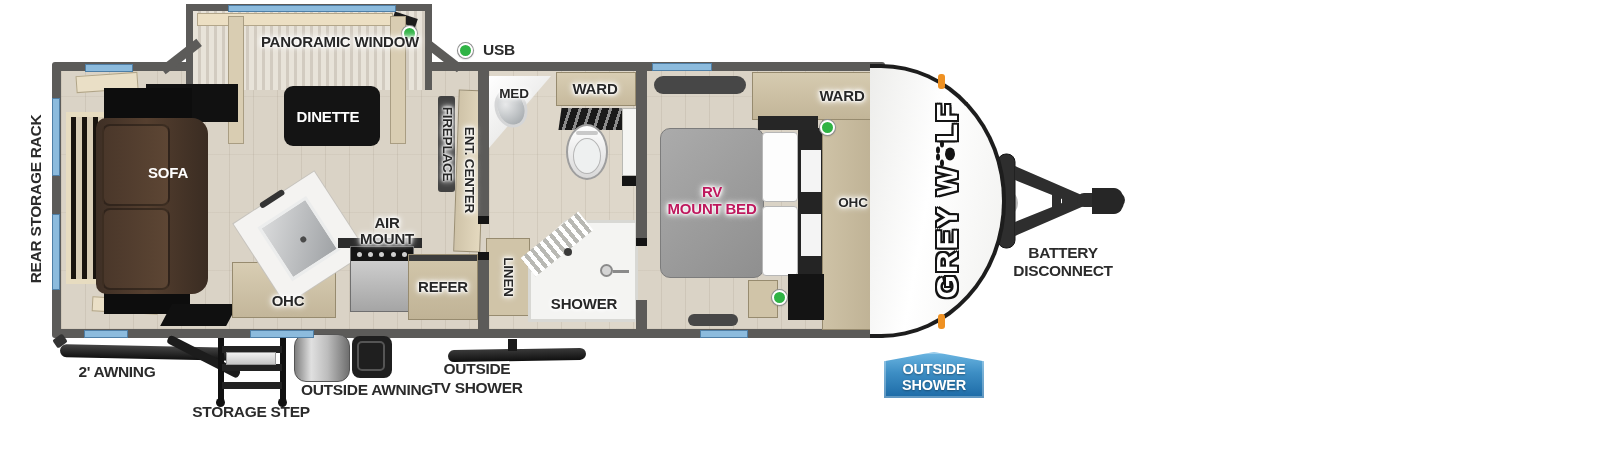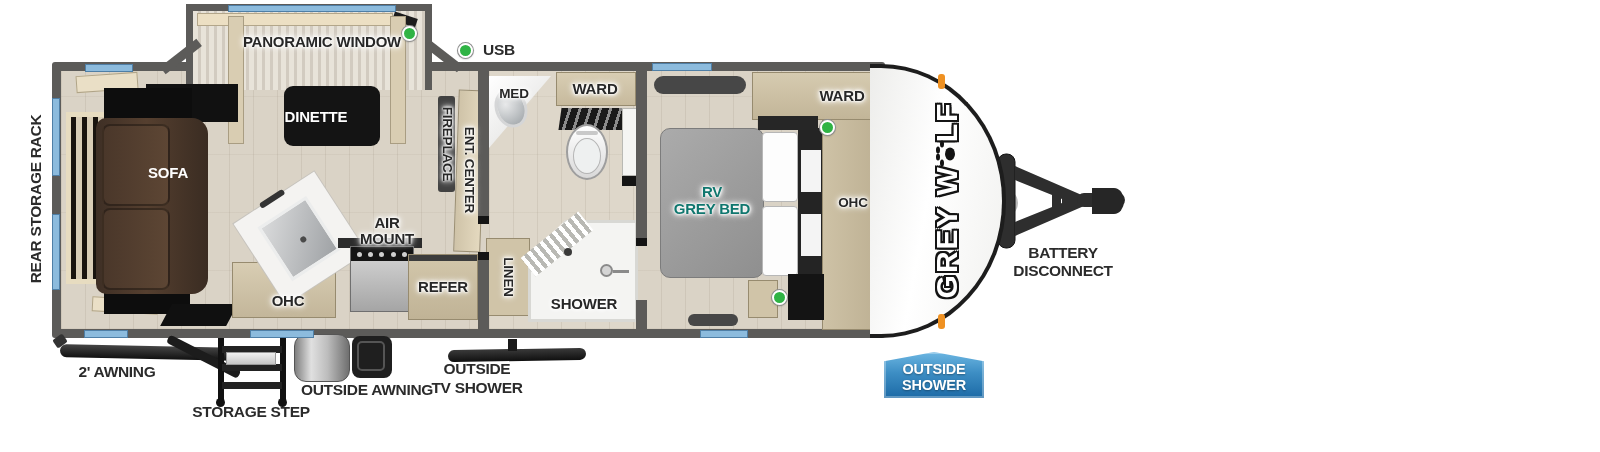--- a/index.html
+++ b/index.html
@@ -4,21 +4,21 @@
 <style>
   html,body{margin:0;padding:0;background:#fff;}
   .canvas{position:relative;width:1600px;height:452px;background:#ffffff;overflow:hidden;font-family:"Liberation Sans",sans-serif;}
   .abs{position:absolute;box-sizing:border-box;}
   
   .lbl{position:absolute;transform:translate(-50%,-50%);font-weight:bold;font-size:13.5px;color:#272727;
        white-space:nowrap;z-index:9;letter-spacing:-0.2px;
        text-shadow:0 0 2px #fff,0 0 3px #fff,0 0 4px #fff,0 0 6px #fff,0 0 8px #fff;}
   .lbl.big{font-size:15px;}
   .lbl.white{color:#fff;text-shadow:none;}
-  .lbl.onbed{color:#0f766e;text-align:center;}
+  .lbl.onbed{color:#be185d;text-align:center;}
   .rot-ccw{transform:translate(-50%,-50%) rotate(-90deg) !important;}
   .rot-cw{transform:translate(-50%,-50%) rotate(90deg) !important;}
   
   .ext{position:absolute;transform:translate(-50%,-50%);font-weight:bold;font-size:15.5px;color:#2b2b2b;
        white-space:nowrap;z-index:9;letter-spacing:-0.3px;}
   .wall{background:#5c5b59;}
   .jamb{background:#141414;}
   .bluewin{background:#8cbbdd;border:1px solid #4f7fa6;z-index:6;}
   .wood{background:#d0c4a8;border:1px solid #978b6f;}
   .gdot{position:absolute;width:11px;height:11px;border-radius:50%;background:#2fb344;border:2px solid #fff;
@@ -191,35 +191,35 @@
               background:linear-gradient(180deg,#6cb6e2 0%,#3d8ec4 45%,#1c6aa6 100%);box-shadow:inset 0 0 0 2px rgba(255,255,255,.3);z-index:6;"></div>
   <div class="badge-text" style="left:934px;top:369px;">OUTSIDE</div>
   <div class="badge-text" style="left:934px;top:385px;">SHOWER</div>
 
   <div class="gdot" style="left:458px;top:43px;"></div>
   <div class="ext" style="left:499px;top:50px;">USB</div>
   <div class="gdot" style="left:402px;top:26px;"></div>
   <div class="gdot" style="left:820px;top:120px;"></div>
   <div class="gdot" style="left:772px;top:290px;"></div>
 
-  <div class="lbl big" style="left:322px;top:41px;">PANORAMIC WINDOW</div>
-  <div class="lbl big white" style="left:316px;top:116px;text-align:center;">DINETTE</div>
+  <div class="lbl big" style="left:340px;top:41px;">PANORAMIC WINDOW</div>
+  <div class="lbl big white" style="left:328px;top:116px;text-align:center;">DINETTE</div>
   <div class="lbl big white" style="left:168px;top:172px;">SOFA</div>
   <div class="lbl big" style="left:288px;top:300px;">OHC</div>
   <div class="lbl big" style="left:387px;top:222px;">AIR</div>
   <div class="lbl big" style="left:387px;top:238px;">MOUNT</div>
   <div class="lbl big" style="left:443px;top:286px;">REFER</div>
   <div class="lbl rot-cw" style="left:447px;top:144px;">FIREPLACE</div>
   <div class="lbl rot-cw" style="left:469px;top:170px;">ENT. CENTER</div>
   <div class="lbl" style="left:514px;top:93px;">MED</div>
   <div class="lbl big" style="left:595px;top:88px;">WARD</div>
   <div class="lbl rot-cw" style="left:508px;top:277px;">LINEN</div>
   <div class="lbl big" style="left:584px;top:303px;">SHOWER</div>
   <div class="lbl big onbed" style="left:712px;top:191px;">RV</div>
-  <div class="lbl big onbed" style="left:712px;top:208px;">GREY BED</div>
+  <div class="lbl big onbed" style="left:712px;top:208px;">MOUNT BED</div>
   <div class="lbl big" style="left:842px;top:95px;">WARD</div>
   <div class="lbl" style="left:853px;top:202px;">OHC</div>
 
   <div class="ext rot-ccw" style="left:36px;top:199px;">REAR STORAGE RACK</div>
   <div class="ext" style="left:117px;top:372px;">2' AWNING</div>
   <div class="ext" style="left:251px;top:412px;">STORAGE STEP</div>
   <div class="ext" style="left:367px;top:390px;">OUTSIDE AWNING</div>
   <div class="ext" style="left:477px;top:369px;">OUTSIDE</div>
   <div class="ext" style="left:477px;top:388px;">TV SHOWER</div>
   <div class="ext" style="left:1063px;top:253px;">BATTERY</div>

